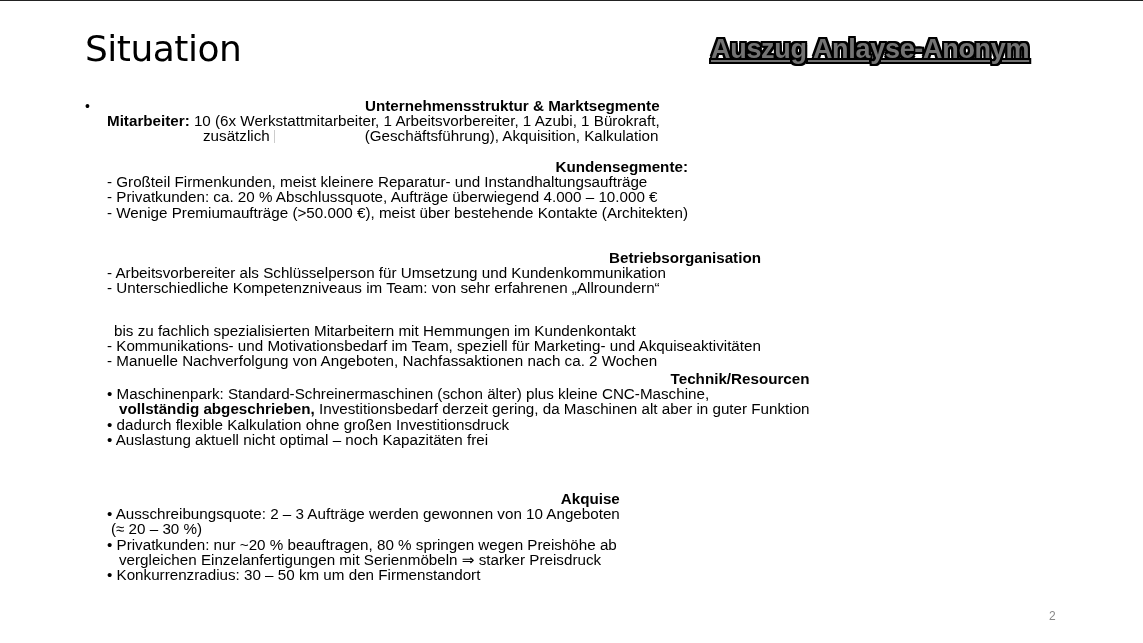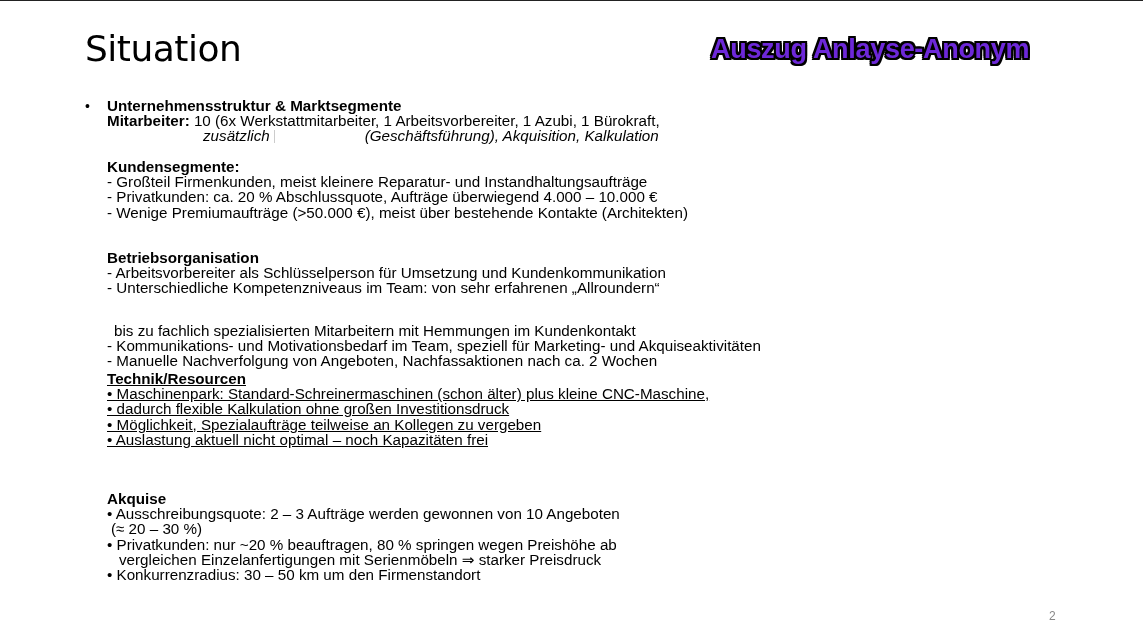--- a/index.html
+++ b/index.html
@@ -12,35 +12,36 @@
   .topline { position: absolute; left: 0; top: 0; width: 1143px; height: 1px; background: #222; }
   .title {
     position: absolute; left: 85px; top: 24px;
     font-size: 36px; line-height: 50px; letter-spacing: -0.5px;
     font-family: "DejaVu Sans", sans-serif; font-weight: normal;
   }
   .stamp {
     position: absolute; left: 711px; top: 33px;
     font-size: 27px; line-height: 32px; font-weight: bold;
     font-family: "Liberation Sans", sans-serif;
-    color: #6d28d9; letter-spacing: -0.3px;
+    color: #737373; letter-spacing: -0.3px;
     text-shadow:
       -2px -2px 0 #000, 2px -2px 0 #000, -2px 2px 0 #000, 2px 2px 0 #000,
       0 -2px 0 #000, 0 2px 0 #000, -2px 0 0 #000, 2px 0 0 #000,
       -1px -2px 0 #000, 1px 2px 0 #000;
+    text-decoration: underline;
   }
   .content {
     position: absolute; left: 85px; top: 98px; width: 960px;
     font-size: 15.2px; line-height: 15.2px;
   }
   .bullet-main { position: absolute; left: 0; top: 0; font-size: 14px; }
   .block { position: absolute; left: 22px; }
   .line { white-space: pre; height: 15.2px; }
-  .b { font-weight: bold; }
-  .indent-staff { padding-left: 96px; font-style: italic; }
+  .b { font-weight: bold; text-align: right; }
+  .indent-staff { padding-left: 96px; }
   .indent1 { padding-left: 7px; margin-top: 27px; }
   .indent2 { padding-left: 12px; }
   .redact {
     display: inline-block; width: 88px; height: 13px; vertical-align: -2px;
     border-left: 1px solid #ccc; margin-left: 4px; margin-right: 2px;
   }
   .page-num {
     position: absolute; left: 1049px; top: 609px;
     font-size: 12px; color: #888;
   }
@@ -71,25 +72,25 @@
 
   <div class="block" style="top:152px;">
     <div class="line b">Betriebsorganisation</div>
     <div class="line">- Arbeitsvorbereiter als Schlüsselperson für Umsetzung und Kundenkommunikation</div>
     <div class="line">- Unterschiedliche Kompetenzniveaus im Team: von sehr erfahrenen „Allroundern“</div>
     <div class="line indent1">bis zu fachlich spezialisierten Mitarbeitern mit Hemmungen im Kundenkontakt</div>
     <div class="line">- Kommunikations- und Motivationsbedarf im Team, speziell für Marketing- und Akquiseaktivitäten</div>
     <div class="line">- Manuelle Nachverfolgung von Angeboten, Nachfassaktionen nach ca. 2 Wochen</div>
   </div>
 
-  <div class="block" style="top:273px;text-decoration:underline;">
+  <div class="block" style="top:273px;">
     <div class="line b">Technik/Resourcen</div>
     <div class="line" style="">• Maschinenpark: Standard-Schreinermaschinen (schon älter) plus kleine CNC-Maschine,</div>
+    <div class="line indent2"><span class="b">vollständig abgeschrieben,</span><span> Investitionsbedarf derzeit gering, da Maschinen alt aber in guter Funktion</span></div>
     <div class="line">• dadurch flexible Kalkulation ohne großen Investitionsdruck</div>
-    <div class="line">• Möglichkeit, Spezialaufträge teilweise an Kollegen zu vergeben</div>
     <div class="line">• Auslastung aktuell nicht optimal – noch Kapazitäten frei</div>
   </div>
 
   <div class="block" style="top:393px;">
     <div class="line b">Akquise</div>
     <div class="line">• Ausschreibungsquote: 2 – 3 Aufträge werden gewonnen von 10 Angeboten</div>
     <div class="line" style="padding-left:4px;">(≈ 20 – 30 %)</div>
     <div class="line">• Privatkunden: nur ~20 % beauftragen, 80 % springen wegen Preishöhe ab</div>
     <div class="line indent2">vergleichen Einzelanfertigungen mit Serienmöbeln ⇒ starker Preisdruck</div>
     <div class="line">• Konkurrenzradius: 30 – 50 km um den Firmenstandort</div>

